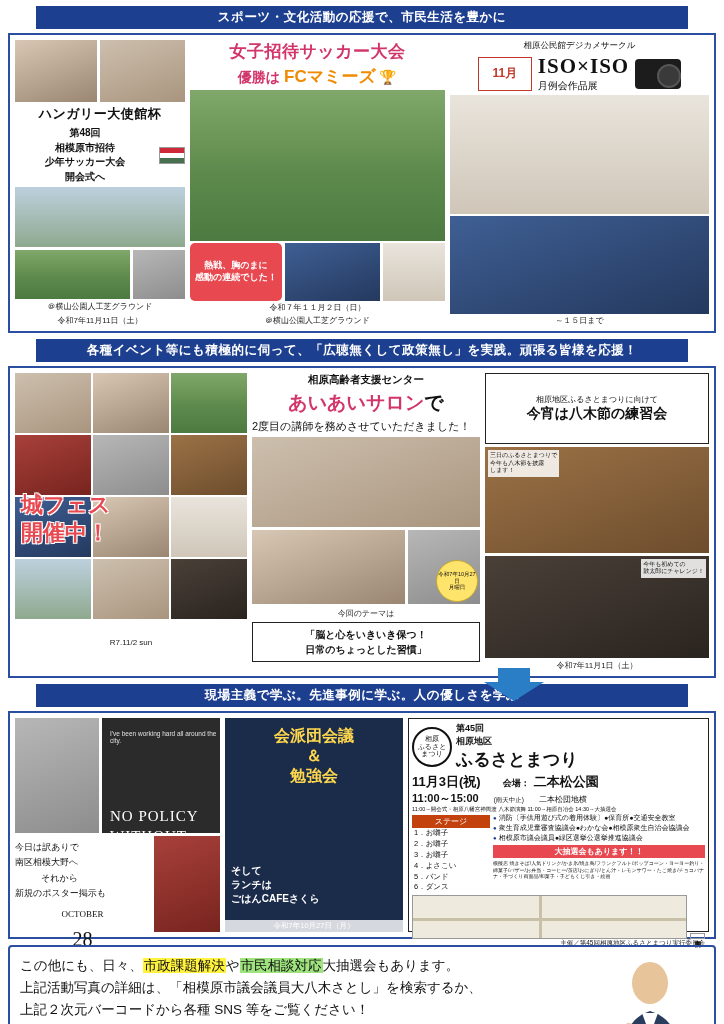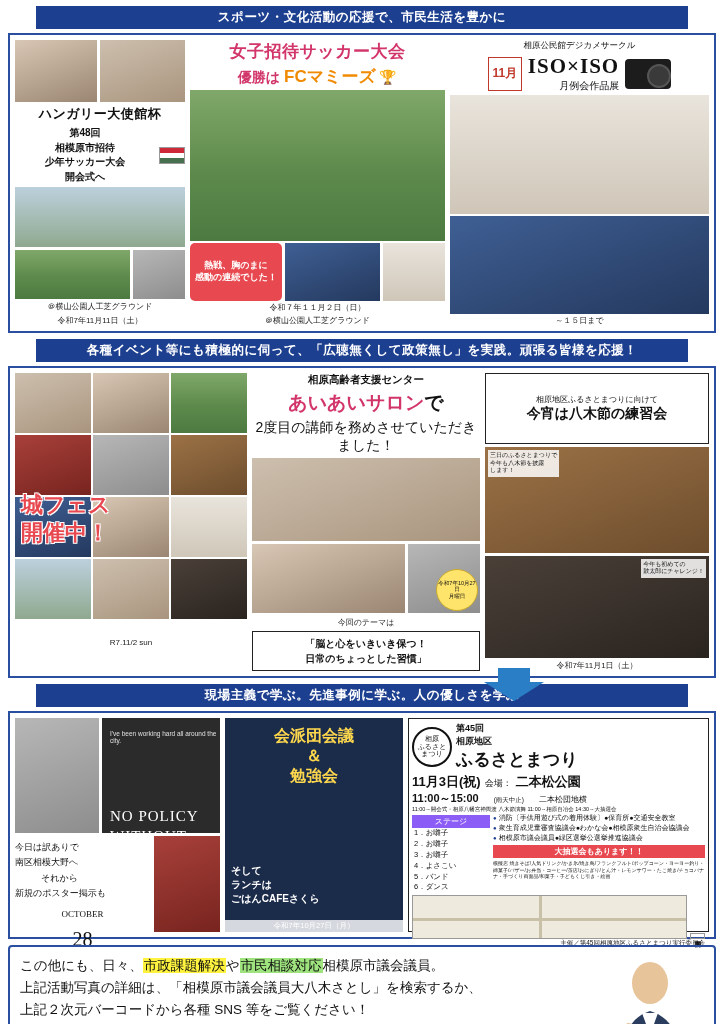--- a/index.html
+++ b/index.html
@@ -70,37 +70,37 @@
   .bubble {
     background: #e8484f; color: #fff; font-size: 9px; font-weight: bold;
     text-align: center; border-radius: 5px; padding: 3px 4px; line-height: 1.3;
   }
 
   
   .c1c { flex: 1; display: flex; flex-direction: column; gap: 2px; }
   .iso-head { text-align: center; font-size: 8.5px; }
   .iso-title { display: flex; align-items: center; justify-content: center; gap: 6px; }
   .cal {
-    width: 34px; height: 34px; border: 1px solid #c0392b; color: #c0392b;
+    width: 54px; height: 34px; border: 1px solid #c0392b; color: #c0392b;
     display: flex; align-items: center; justify-content: center; font-size: 12px; font-weight: bold;
   }
   .iso-big { font-family: "Liberation Serif", serif; font-size: 21px; font-weight: bold; letter-spacing: 1px; }
-  .iso-small { font-size: 10px; text-align: right; }
+  .iso-small { font-size: 10px; text-align: left; }
   .cam { width: 46px; height: 30px; background: #1c1c1c; border-radius: 4px; position: relative; }
   .cam:after { content:""; position:absolute; width:20px;height:20px;border-radius:50%;background:#3a3a3a;border:2px solid #555;left:22px;top:5px;}
 
   
   .c2a { width: 232px; position: relative; }
   .festtext { position: absolute; left: 6px; top: 118px; color: #e8484f; font-weight: bold;
               font-size: 22px; text-shadow: 1px 1px 0 #fff, -1px -1px 0 #fff, 1px -1px 0 #fff, -1px 1px 0 #fff; line-height: 1.25; }
   .c2b { width: 228px; display: flex; flex-direction: column; gap: 3px; }
   .aiai-h { text-align: center; font-size: 10.5px; font-weight: bold; }
   .aiai-b { text-align: center; font-size: 19px; font-weight: bold; }
   .aiai-b .pink { color: #d2356a; }
-  .aiai-n { text-align: center; font-size: 14px; }
+  .aiai-n { font-size: 11px; }
   .theme { border: 1px solid #222; font-size: 10px; text-align: center; padding: 4px 2px; line-height: 1.5; font-weight: bold; }
   .c2c { flex: 1; display: flex; flex-direction: column; gap: 3px; }
   .yagi-box { border: 1px solid #222; padding: 20px; text-align: center; }
   .yagi-s { font-size: 8px; }
   .yagi-b { font-size: 14px; font-weight: bold; }
 
   .arrow {
     position: absolute; right: 168px; bottom: -26px; width: 64px; height: 34px;
     z-index: 5;
   }
@@ -115,21 +115,21 @@
   .kaiha { background: #1b2b4a; color: #fff; position: relative; height: 100%; }
   .kaiha .kt { position: absolute; top: 8px; left: 0; right: 0; text-align: center; font-size: 16px; font-weight: bold; color: #ffd84d; line-height: 1.25; }
   .kaiha .kb { position: absolute; bottom: 26px; left: 6px; font-size: 10px; color: #fff; line-height: 1.4; font-weight: bold; }
   .c3c { flex: 1; }
   .furu { border: 1px solid #222; height: 100%; padding: 3px; font-size: 8px; position: relative; background: #fff; }
   .furu-top { display: flex; align-items: center; gap: 4px; }
   .furu-seal { width: 40px; height: 40px; border-radius: 50%; border: 2px solid #111; display:flex;align-items:center;justify-content:center;font-size:7px;text-align:center;line-height:1.1;}
   .furu-t1 { font-size: 9px; font-weight: bold; }
   .furu-t2 { font-size: 17px; font-weight: bold; }
   .furu-date { font-size: 13px; font-weight: bold; }
-  .stage-h { background: #8b5cf6; color: #fff; text-align: center; font-size: 8px; padding: 1px; margin-top: 2px; }
+  .stage-h { background: #c2410c; color: #fff; text-align: center; font-size: 8px; padding: 1px; margin-top: 2px; }
   .stage-list { font-size: 7.5px; line-height: 1.45; padding-left: 2px; }
   .bull { font-size: 7px; line-height: 1.45; }
   .bull div:before { content: "●"; color: #1d3f8f; font-size: 6px; margin-right: 2px; }
   .redstrip { background: #e8484f; color: #fff; font-size: 8px; text-align: center; font-weight: bold; padding: 1px; margin: 2px 0; }
   .map { height: 44px; background: #efeade; border: 1px solid #999; position: relative; }
   .map:before { content:""; position:absolute; left:0; top:22px; width:100%; height:3px; background:#c9c0a8;}
   .map:after { content:""; position:absolute; left:46%; top:0; width:3px; height:100%; background:#c9c0a8;}
   .furu-foot { font-size: 6.5px; text-align: right; }
 
   
@@ -335,21 +335,21 @@
 ふるさと
 まつり</div>
             <div>
               <div class="furu-t1" style="white-space:pre-line;">第45回
 相原地区</div>
               <div class="furu-t2">ふるさとまつり</div>
             </div>
           </div>
           <div style="display:flex;align-items:baseline;gap:4px;margin-top:2px;">
             <div class="furu-date">11月3日(祝)</div>
-            <div style="font-size:9px;font-weight:normal;">会場：</div>
+            <div style="font-size:9px;font-weight:bold;margin-left:18px;">会場：</div>
             <div style="font-size:13px;font-weight:bold;">二本松公園</div>
           </div>
           <div style="display:flex;align-items:baseline;gap:15px;">
             <div style="font-size:11px;font-weight:bold;">11:00～15:00</div>
             <div style="font-size:6.5px;">(雨天中止)</div>
             <div style="font-size:8px;text-align:right;">二本松団地横</div>
           </div>
           <div style="font-size:5.5px;">11:00～開会式・相原八幡宮神輿渡 八木節演舞 11:00～相原自冶会 14:30～大抽選会</div>
 
           <div style="display:flex;gap:3px;">
@@ -381,21 +381,21 @@
           </div>
           <div class="furu-foot">主催／第45回相原地区ふるさとまつり実行委員会</div>
         </div>
       </div>
 
     </div>
   </div>
 
   <div class="footer">
     <div class="f-line">
-      <span>この他にも、日々、</span><span class="hl-y">市政課題解決</span><span>や</span><span class="hl-g">市民相談対応</span><span>相模原市議会議員。</span>
+      <span>この他にも、日々、</span><span class="hl-y">市政課題解決</span><span>や</span><span class="hl-g">市民相談対応</span><span>大抽選会もあります。</span>
     </div>
     <div class="f-line">上記活動写真の詳細は、「相模原市議会議員大八木さとし」を検索するか、</div>
     <div class="f-line">上記２次元バーコードから各種 SNS 等をご覧ください！</div>
     <div class="f-line">「いいね」、ご家族・ご友人等へのシェアも、よろしくお願いいたします！！</div>
 
     <div class="speaker">
       <svg viewBox="0 0 120 120" width="120" height="120">
         <ellipse cx="62" cy="34" rx="18" ry="21" fill="#e8c49a"></ellipse>
         <path d="M30 120 Q34 70 62 62 Q92 70 96 120 Z" fill="#2b3d5e"></path>
         <path d="M54 64 L62 86 L70 64 Z" fill="#fff"></path>

